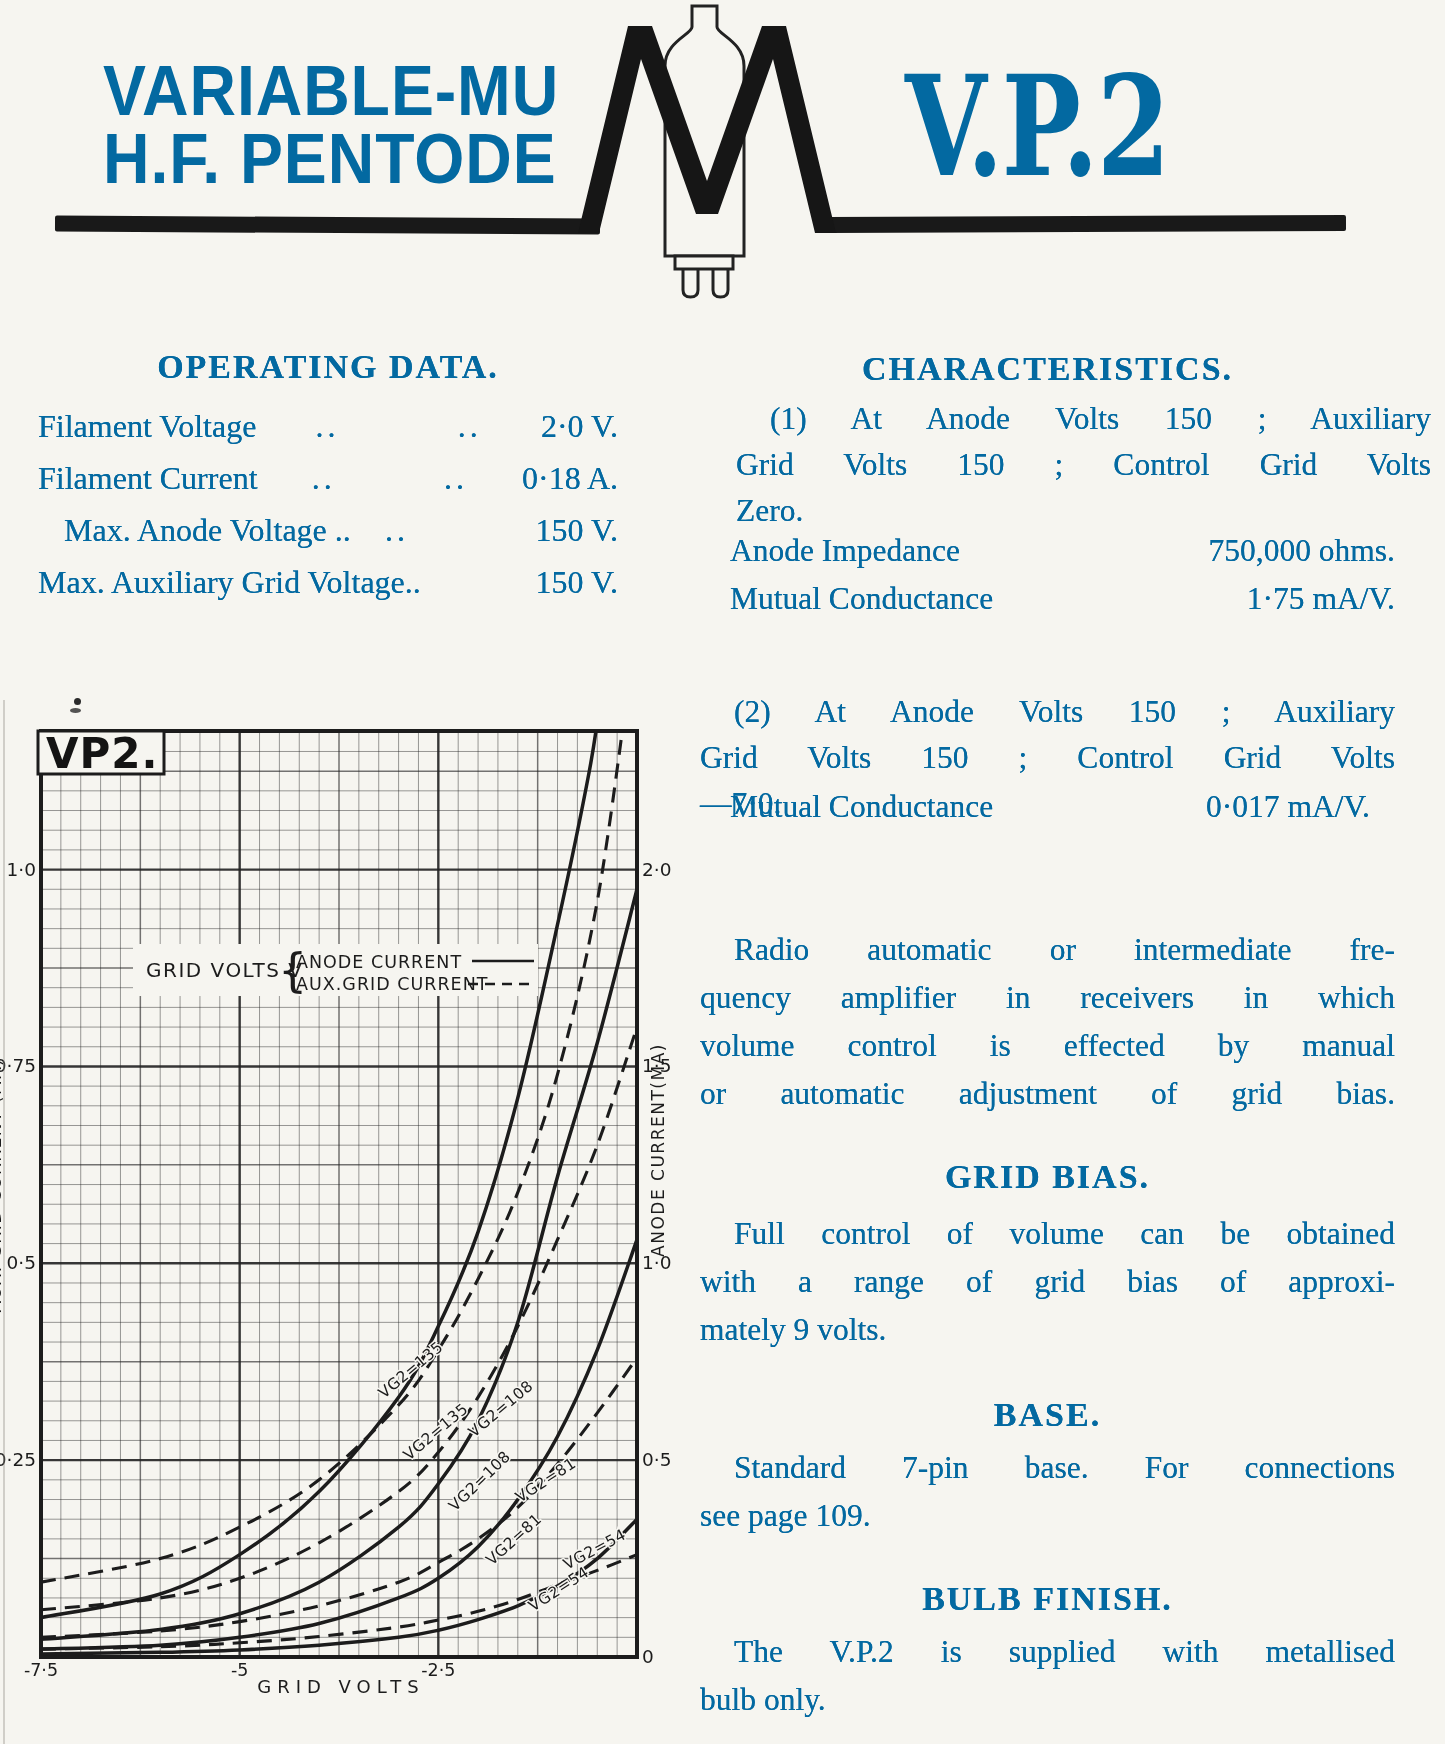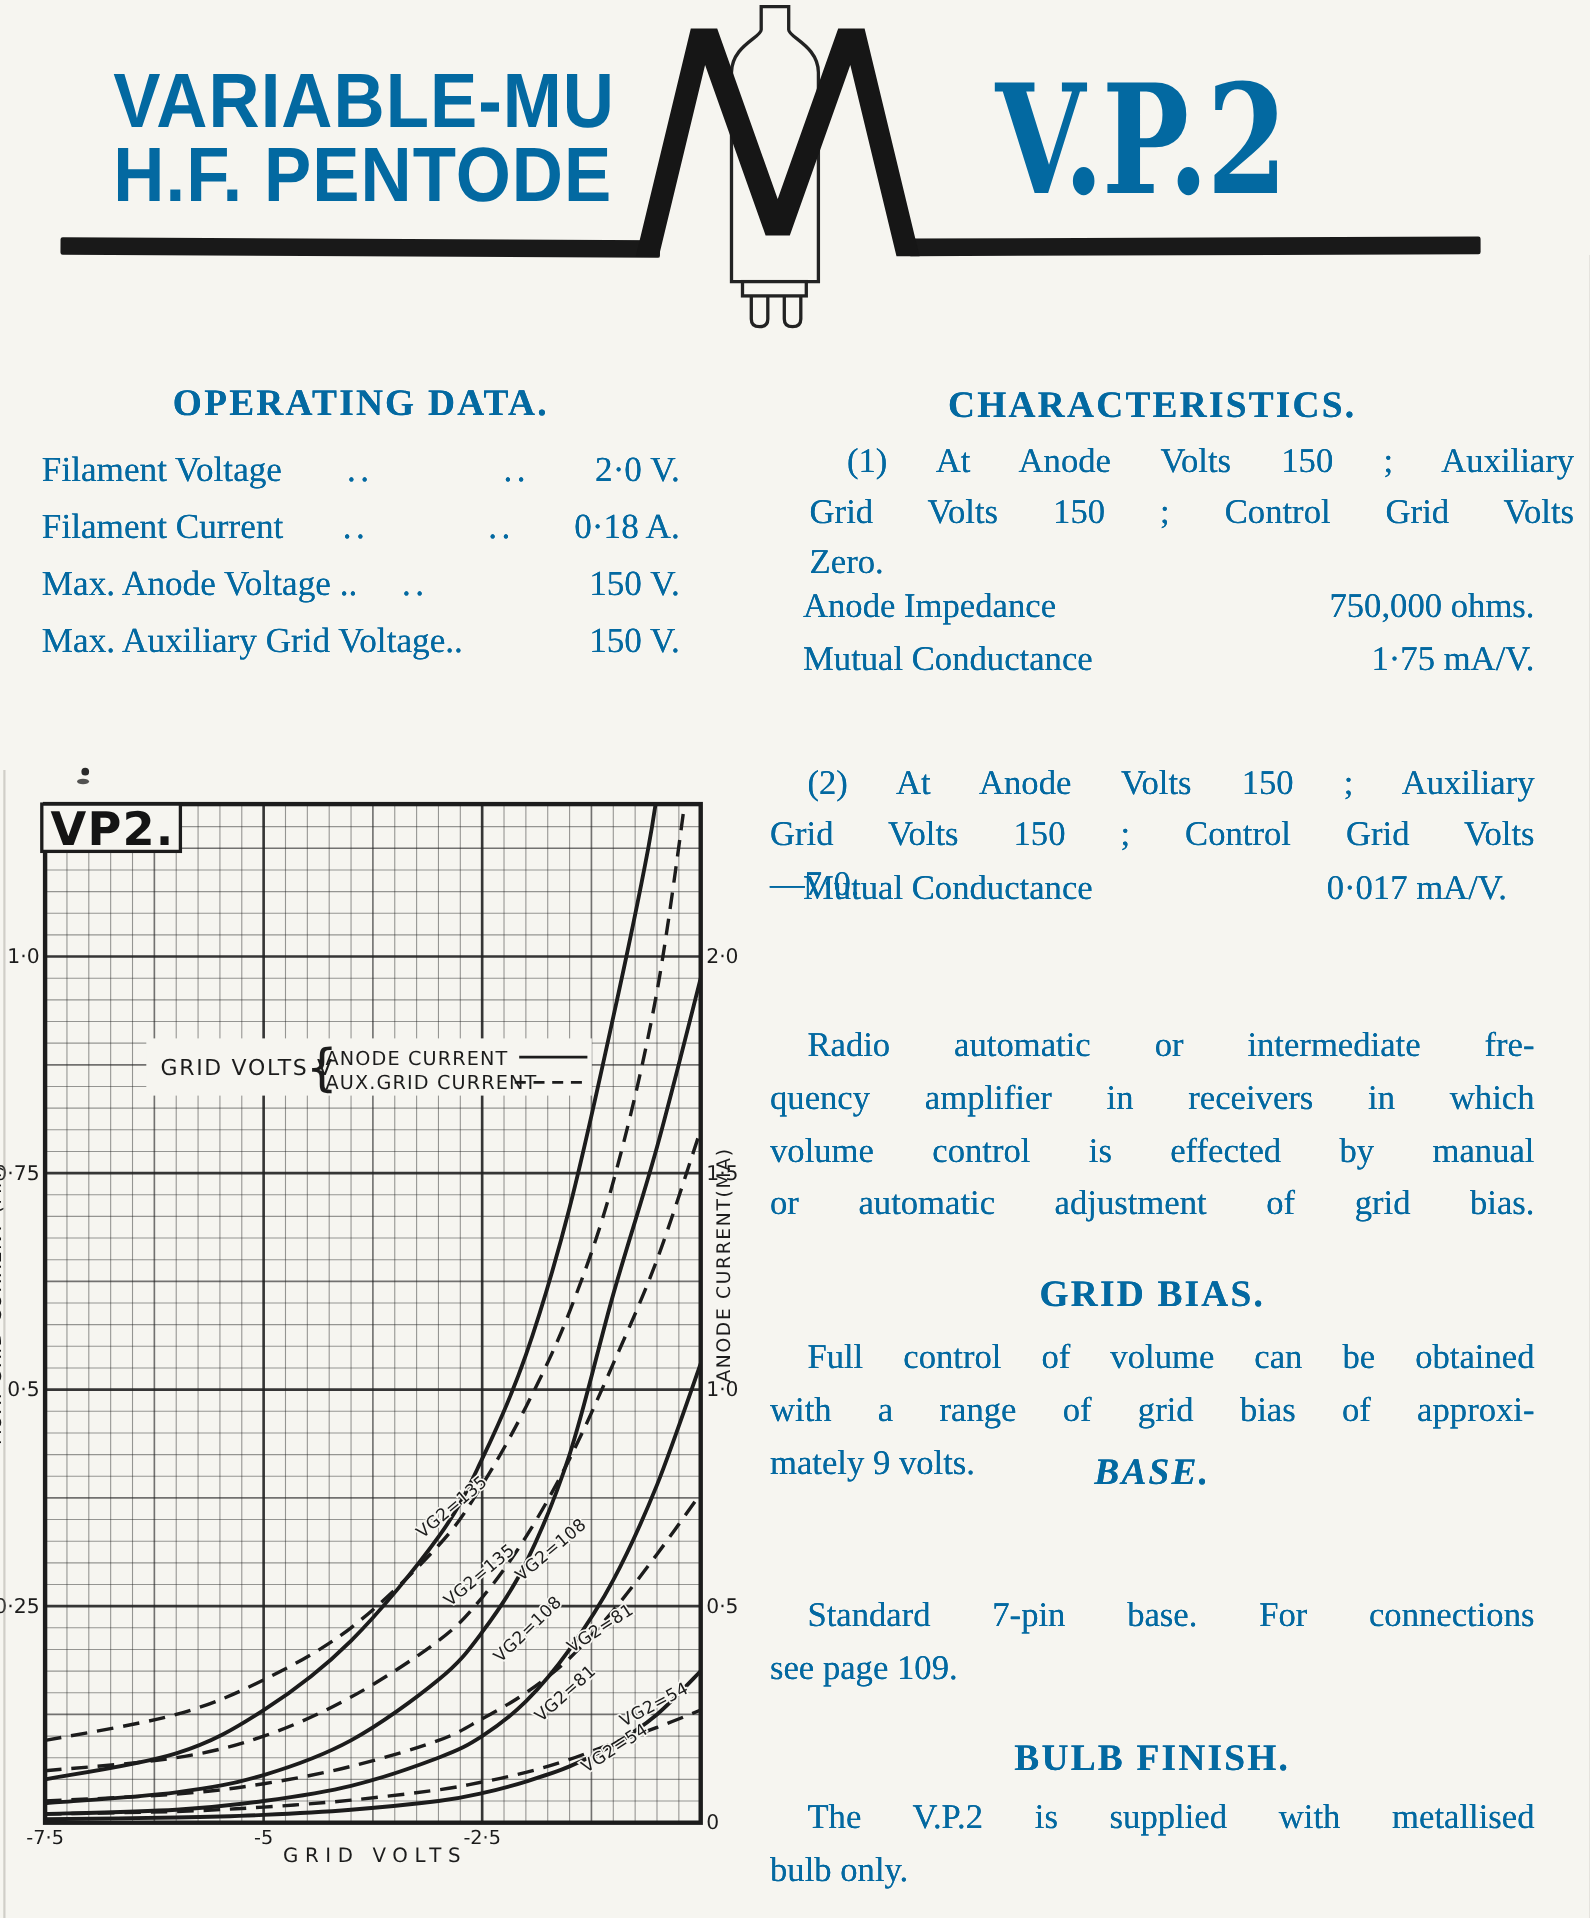--- a/index.html
+++ b/index.html
@@ -78,21 +78,21 @@
       <span class="od-leader">..</span>
       <span class="od-leader">..</span>
       <span class="od-value">2·0 V.</span>
     </div>
     <div class="od-row" style="margin-bottom:15px;">
       <span class="od-label">Filament Current</span>
       <span class="od-leader">..</span>
       <span class="od-leader">..</span>
       <span class="od-value">0·18 A.</span>
     </div>
-    <div class="od-row" style="margin-bottom:15px;">
+    <div class="od-row" style="margin-bottom:15px;margin-left:26px;">
       <span class="od-label">Max. Anode Voltage ..</span>
       <span class="od-leader">..</span>
       <span class="od-leader"></span>
       <span class="od-value">150 V.</span>
     </div>
     <div class="od-row">
       <span class="od-label">Max. Auxiliary Grid Voltage..</span>
       <span class="od-leader"></span>
       <span class="od-leader"></span>
       <span class="od-value">150 V.</span>
@@ -134,21 +134,21 @@
     <div class="body-line jl">or automatic adjustment of grid bias.</div>
   </div>
 
   <div class="abs sec-title" style="left:700px;top:1158px;width:695px;">GRID BIAS.</div>
   <div class="abs lh48" style="left:700px;top:1210px;width:695px;">
     <div class="body-line jl indent">Full control of volume can be obtained</div>
     <div class="body-line jl">with a range of grid bias of approxi-</div>
     <div class="body-line">mately 9 volts.</div>
   </div>
 
-  <div class="abs sec-title" style="left:700px;top:1320px;width:695px;font-style:italic;">BASE.</div>
+  <div class="abs sec-title" style="left:700px;top:1396px;width:695px;">BASE.</div>
   <div class="abs lh48" style="left:700px;top:1444px;width:695px;">
     <div class="body-line jl indent">Standard 7-pin base.   For connections</div>
     <div class="body-line">see page 109.</div>
   </div>
 
   <div class="abs sec-title" style="left:700px;top:1580px;width:695px;">BULB FINISH.</div>
   <div class="abs lh48" style="left:700px;top:1628px;width:695px;">
     <div class="body-line jl indent">The V.P.2 is supplied with metallised</div>
     <div class="body-line">bulb only.</div>
   </div>

